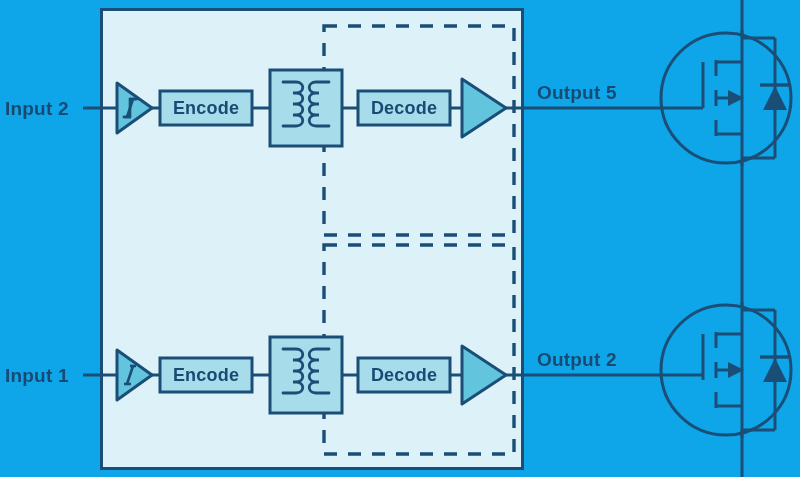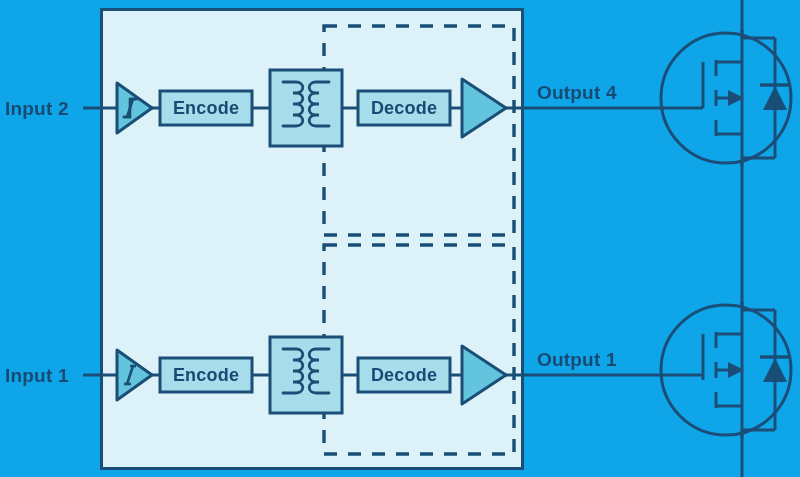--- a/index.html
+++ b/index.html
@@ -147,23 +147,23 @@
       <line x1="760" y1="357" x2="790" y2="357" stroke="#1a4e77" stroke-width="3.4"></line>
       <line x1="742" y1="430" x2="742" y2="477" stroke="#1a4e77" stroke-width="3"></line>
     </g>
 
   </svg>
 
   <div class="lbl io-label" style="left:5px;top:99px;">Input 2</div>
 
   <div class="lbl io-label" style="left:5px;top:366px;text-align:center;">Input 1</div>
 
-  <div class="lbl io-label" style="left:537px;top:83px;">Output 4</div>
+  <div class="lbl io-label" style="left:537px;top:83px;">Output 5</div>
 
-  <div class="lbl io-label" style="left:537px;top:350px;">Output 1</div>
+  <div class="lbl io-label" style="left:537px;top:350px;">Output 2</div>
 
   <div class="lbl blk-label" style="left:170px;top:99px;width:72px;text-align:center;">Encode</div>
 
   <div class="lbl blk-label" style="left:368px;top:99px;width:72px;text-align:center;">Decode</div>
 
   <div class="lbl blk-label" style="left:170px;top:366px;width:72px;text-align:center;">Encode</div>
 
   <div class="lbl blk-label" style="left:368px;top:366px;width:72px;text-align:center;">Decode</div>
 
 </div>

